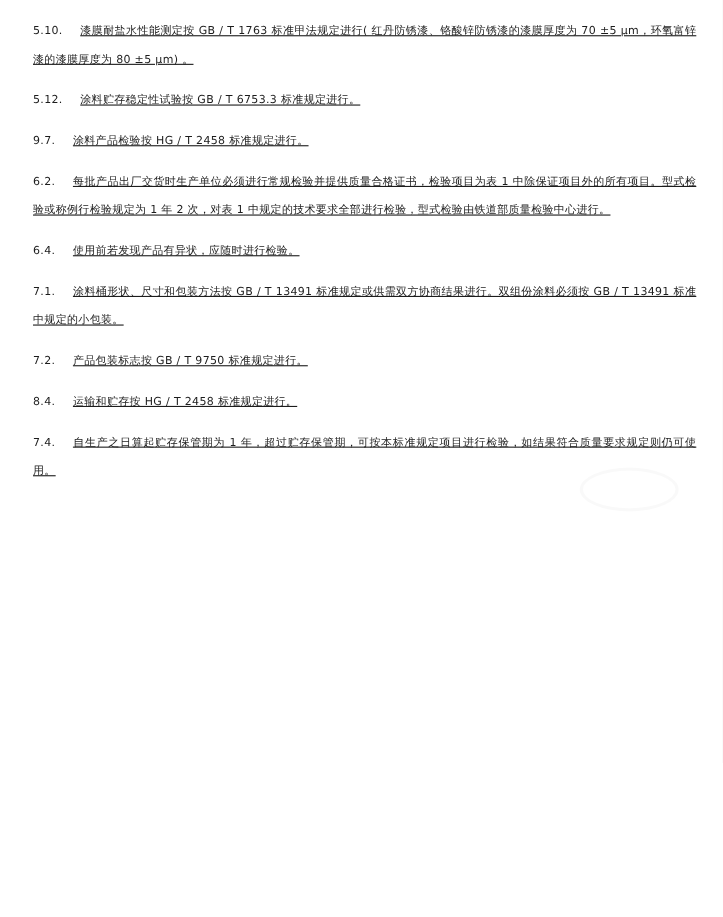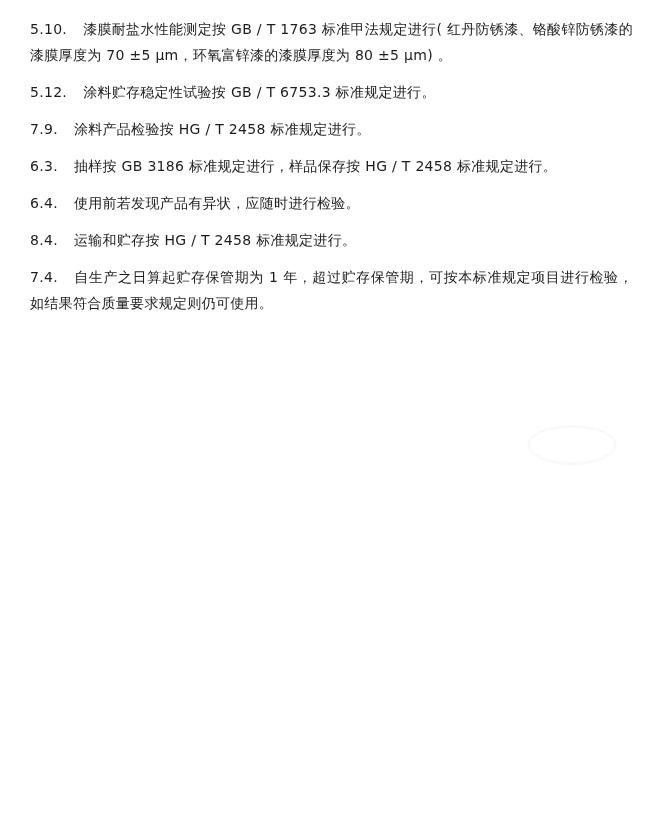--- a/index.html
+++ b/index.html
@@ -10,27 +10,28 @@
   }
   .page {
     position: relative;
     width: 657px;
     height: 834px;
     background: #ffffff;
     overflow: hidden;
     padding: 16px 24px 0 30px;
   }
   .para {
-    font-size: 14px;
+    font-size: 10px;
     line-height: 26px;
     color: #1c1c1c;
     text-align: justify;
     margin-bottom: 11px;
     letter-spacing: 0.3px;
     word-break: break-all;
+    text-decoration: underline;
   }
   .para .clause-number {
     display: inline-block;
     margin-right: 16px;
     white-space: nowrap;
   }
   .para.heading .clause-number {
     margin-right: 20px;
   }
   
@@ -45,20 +46,22 @@
     pointer-events: none;
   }
 </style>
 </head>
 <body>
 
 <div class="page">
   <div id="paragraph-list">
       <p class="para"><span class="clause-number">5.10.</span><span>漆膜耐盐水性能测定按 GB / T 1763 标准甲法规定进行( 红丹防锈漆、铬酸锌防锈漆的漆膜厚度为 70 ±5 μm，环氧富锌漆的漆膜厚度为 80 ±5 μm) 。</span></p>
       <p class="para"><span class="clause-number">5.12.</span><span>涂料贮存稳定性试验按 GB / T 6753.3 标准规定进行。</span></p>
-      <p class="para"><span class="clause-number">7.9.</span><span>涂料产品检验按 HG / T 2458 标准规定进行。</span></p>
-      <p class="para"><span class="clause-number">6.3.</span><span>抽样按 GB 3186 标准规定进行，样品保存按 HG / T 2458 标准规定进行。</span></p>
+      <p class="para"><span class="clause-number">9.7.</span><span>涂料产品检验按 HG / T 2458 标准规定进行。</span></p>
+      <p class="para"><span class="clause-number">6.2.</span><span>每批产品出厂交货时生产单位必须进行常规检验并提供质量合格证书，检验项目为表 1 中除保证项目外的所有项目。型式检验或称例行检验规定为 1 年 2 次，对表 1 中规定的技术要求全部进行检验，型式检验由铁道部质量检验中心进行。</span></p>
       <p class="para"><span class="clause-number">6.4.</span><span>使用前若发现产品有异状，应随时进行检验。</span></p>
+      <p class="para"><span class="clause-number">7.1.</span><span>涂料桶形状、尺寸和包装方法按 GB / T 13491 标准规定或供需双方协商结果进行。双组份涂料必须按 GB / T 13491 标准中规定的小包装。</span></p>
+      <p class="para"><span class="clause-number">7.2.</span><span>产品包装标志按 GB / T 9750 标准规定进行。</span></p>
       <p class="para"><span class="clause-number">8.4.</span><span>运输和贮存按 HG / T 2458 标准规定进行。</span></p>
       <p class="para"><span class="clause-number">7.4.</span><span>自生产之日算起贮存保管期为 1 年，超过贮存保管期，可按本标准规定项目进行检验，如结果符合质量要求规定则仍可使用。</span></p>
     </div>
   <div class="scan-artifact"></div>
 </div>
 
 </body></html>

